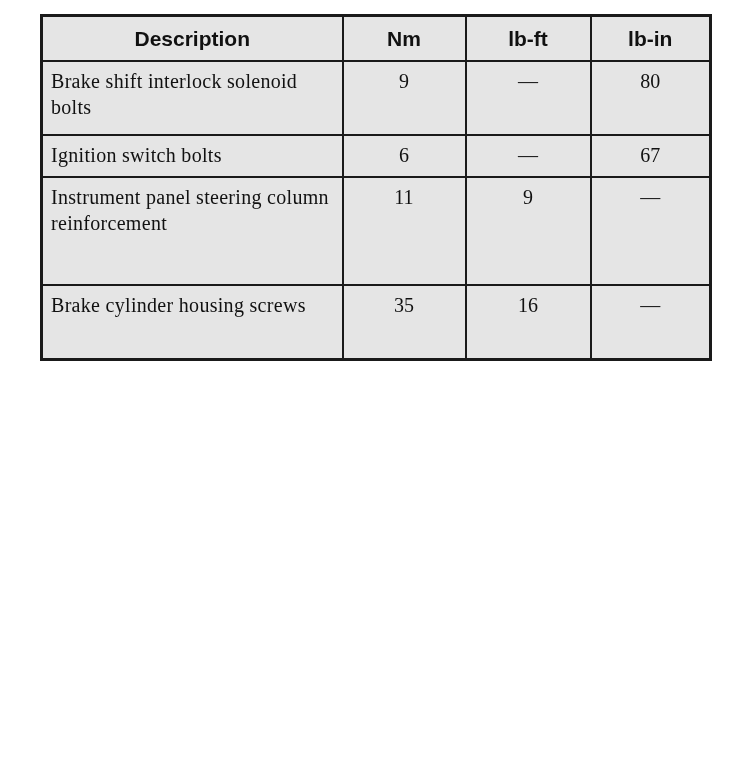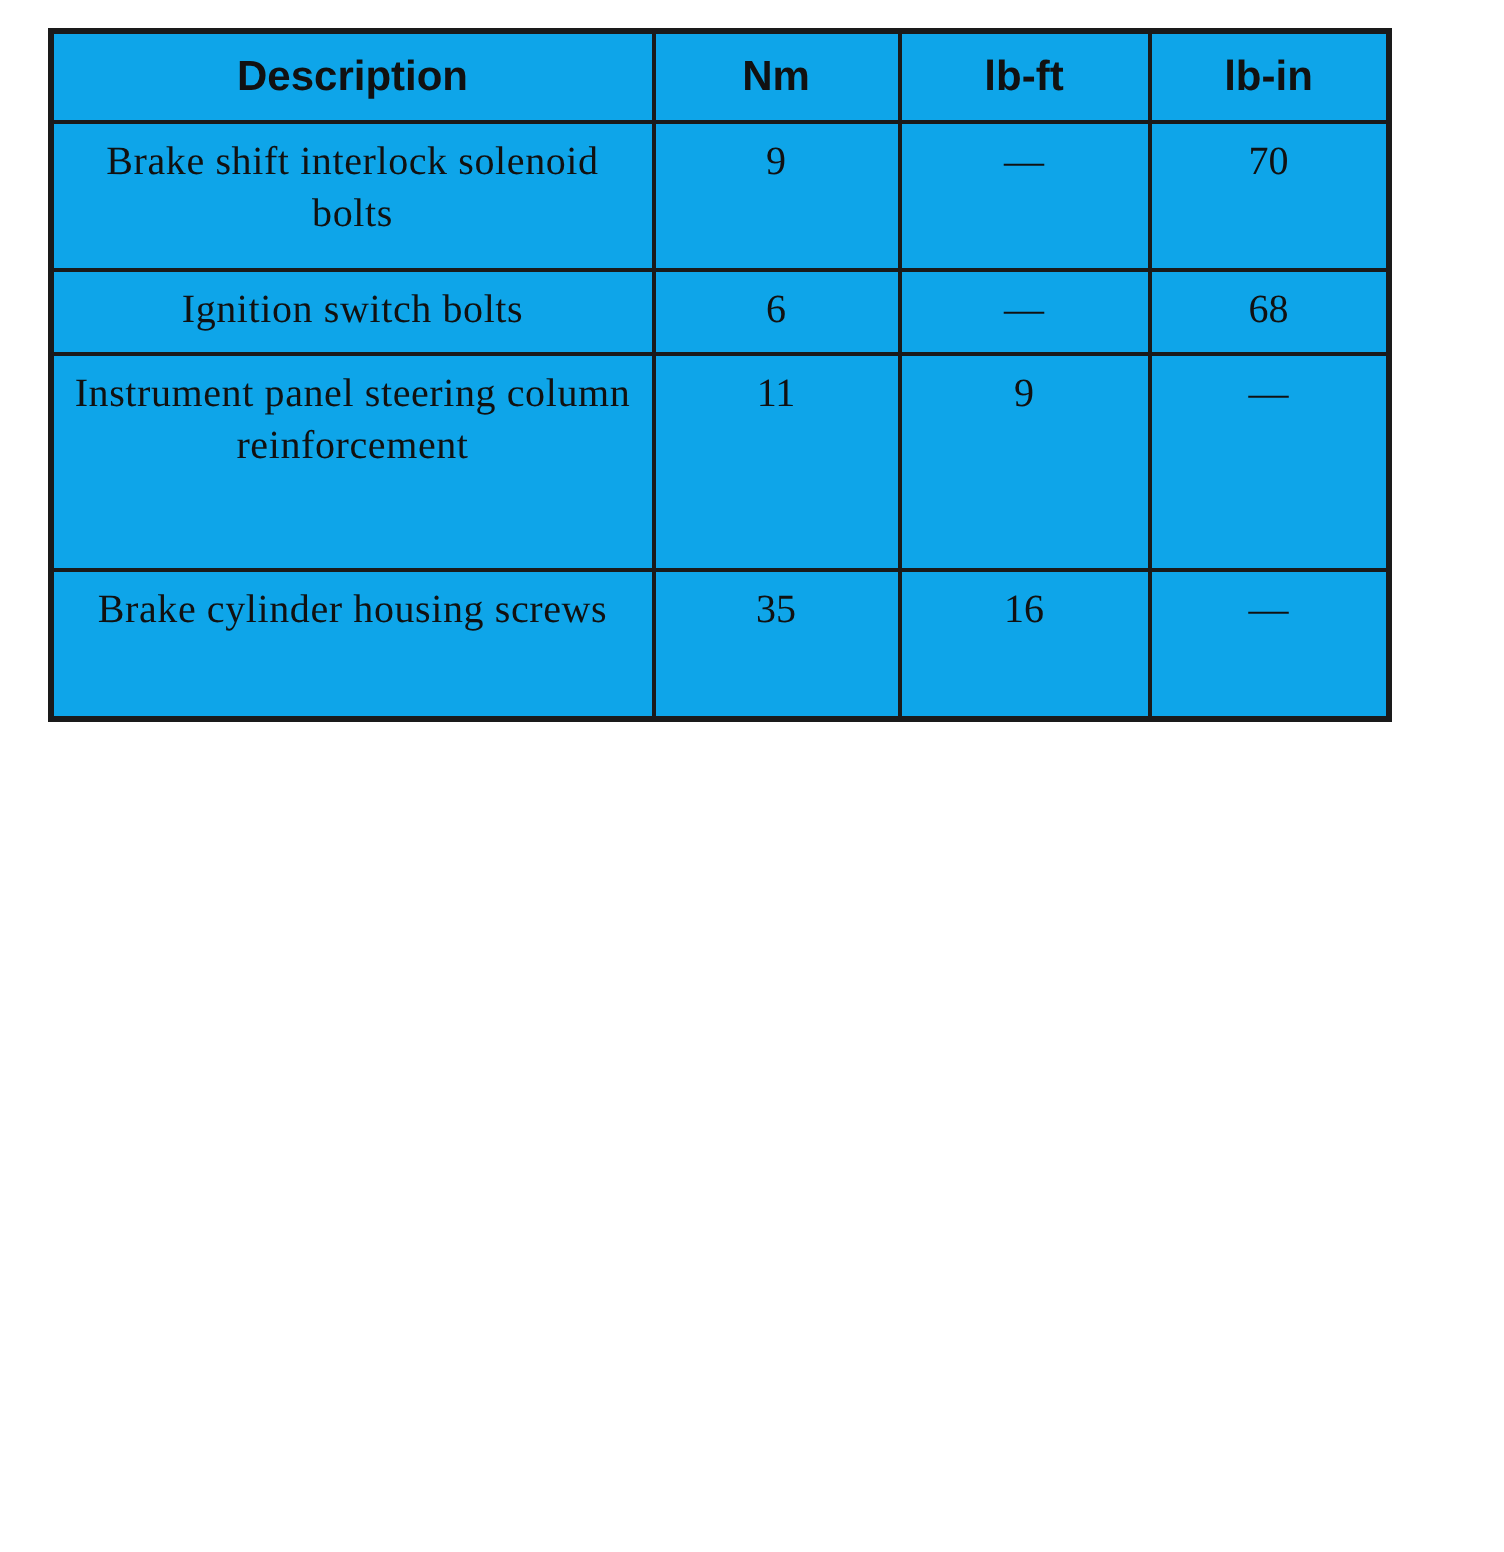--- a/index.html
+++ b/index.html
@@ -15,40 +15,39 @@
     color: #111111;
   }
   .page {
     position: absolute;
     inset: 0;
     background: #ffffff;
   }
   table.spec-table {
     position: absolute;
     top: 14px;
-    left: 24px;
+    left: 40px;
     border-collapse: collapse;
     table-layout: fixed;
     width: 669px;
-    background: #0ea5e9;
+    background: #e5e5e5;
     padding-left: 29px;
   }
   table.spec-table col.c-desc { width: 301px; }
   table.spec-table col.c-nm   { width: 123px; }
   table.spec-table col.c-lbft { width: 125px; }
   table.spec-table col.c-lbin { width: 120px; }
 
   table.spec-table th,
   table.spec-table td {
     border: 2px solid #1a1a1a;
     vertical-align: top;
     padding: 6px 8px 8px 8px;
     font-size: 20px;
     line-height: 1.3;
-    text-align: center;
   }
   
   table.spec-table {
     border: 3px solid #1a1a1a;
   }
   table.spec-table th {
     font-family: "Liberation Sans", sans-serif;
     font-weight: bold;
     text-align: center;
     font-size: 21px;
@@ -84,27 +83,27 @@
         <th>Nm</th>
         <th>lb-ft</th>
         <th>lb-in</th>
       </tr>
     </thead>
     <tbody>
       <tr class="row-tall-2">
         <td class="desc-cell">Brake shift interlock solenoid bolts</td>
         <td class="num-cell">9</td>
         <td class="num-cell">—</td>
-        <td class="num-cell">70</td>
+        <td class="num-cell">80</td>
       </tr>
       <tr class="row-short">
         <td class="desc-cell">Ignition switch bolts</td>
         <td class="num-cell">6</td>
         <td class="num-cell">—</td>
-        <td class="num-cell">68</td>
+        <td class="num-cell">67</td>
       </tr>
       <tr class="row-tall-3">
         <td class="desc-cell">Instrument panel steering column reinforcement</td>
         <td class="num-cell">11</td>
         <td class="num-cell">9</td>
         <td class="num-cell">—</td>
       </tr>
       <tr class="row-tall-2">
         <td class="desc-cell">Brake cylinder housing screws</td>
         <td class="num-cell">35</td>

